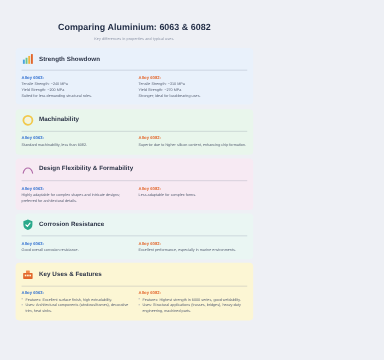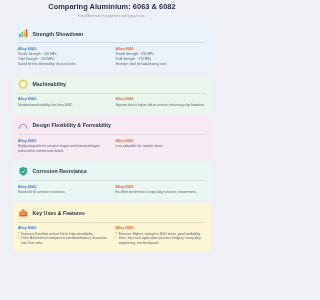--- a/index.html
+++ b/index.html
@@ -2,21 +2,21 @@
 <html><head>
 <meta charset="utf-8">
 <style>
   * { box-sizing: border-box; margin: 0; padding: 0; }
   html, body {
     width: 224px; height: 300px;
     background: #eef0f5;
     font-family: "Liberation Sans", sans-serif;
     overflow: hidden;
   }
-  .page { width: 224px; height: 210px; padding: 3px 13px 0 13px; }
+  .page { width: 224px; height: 210px; padding: 19px 13px 0 13px; }
 
   .page-title {
     font-size: 7.4px; font-weight: bold; color: #1f2b44;
     text-align: center; letter-spacing: 0.05px; line-height: 1.2;
   }
   .page-sub {
     font-size: 3.1px; color: #8b93a6; text-align: center;
     margin-top: 2.6px; letter-spacing: 0.08px;
   }
 

